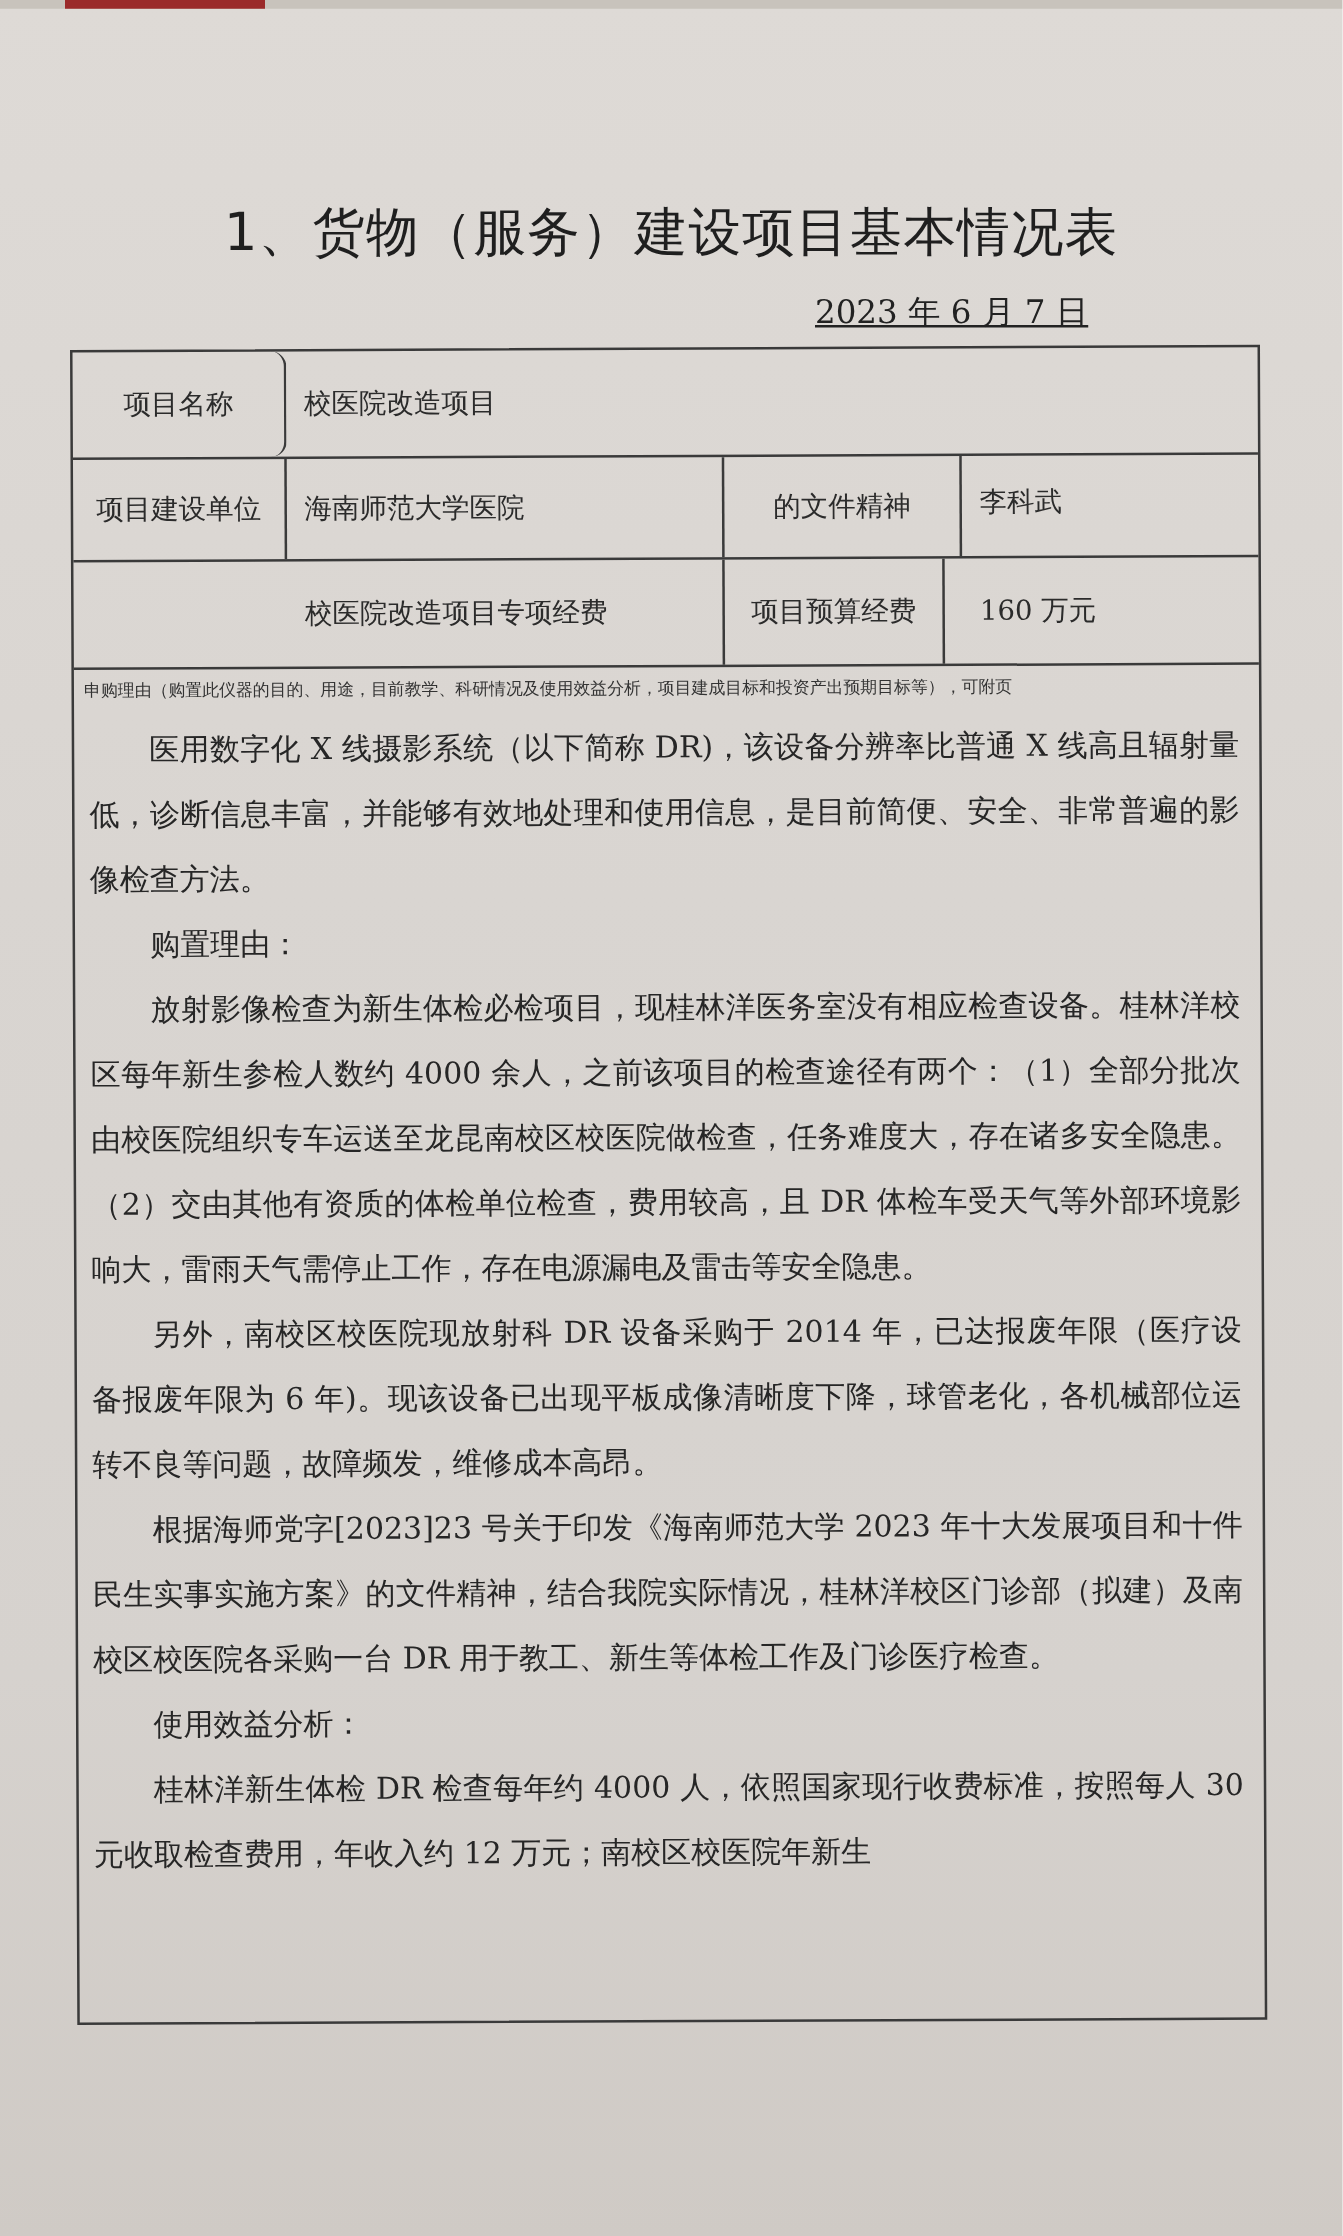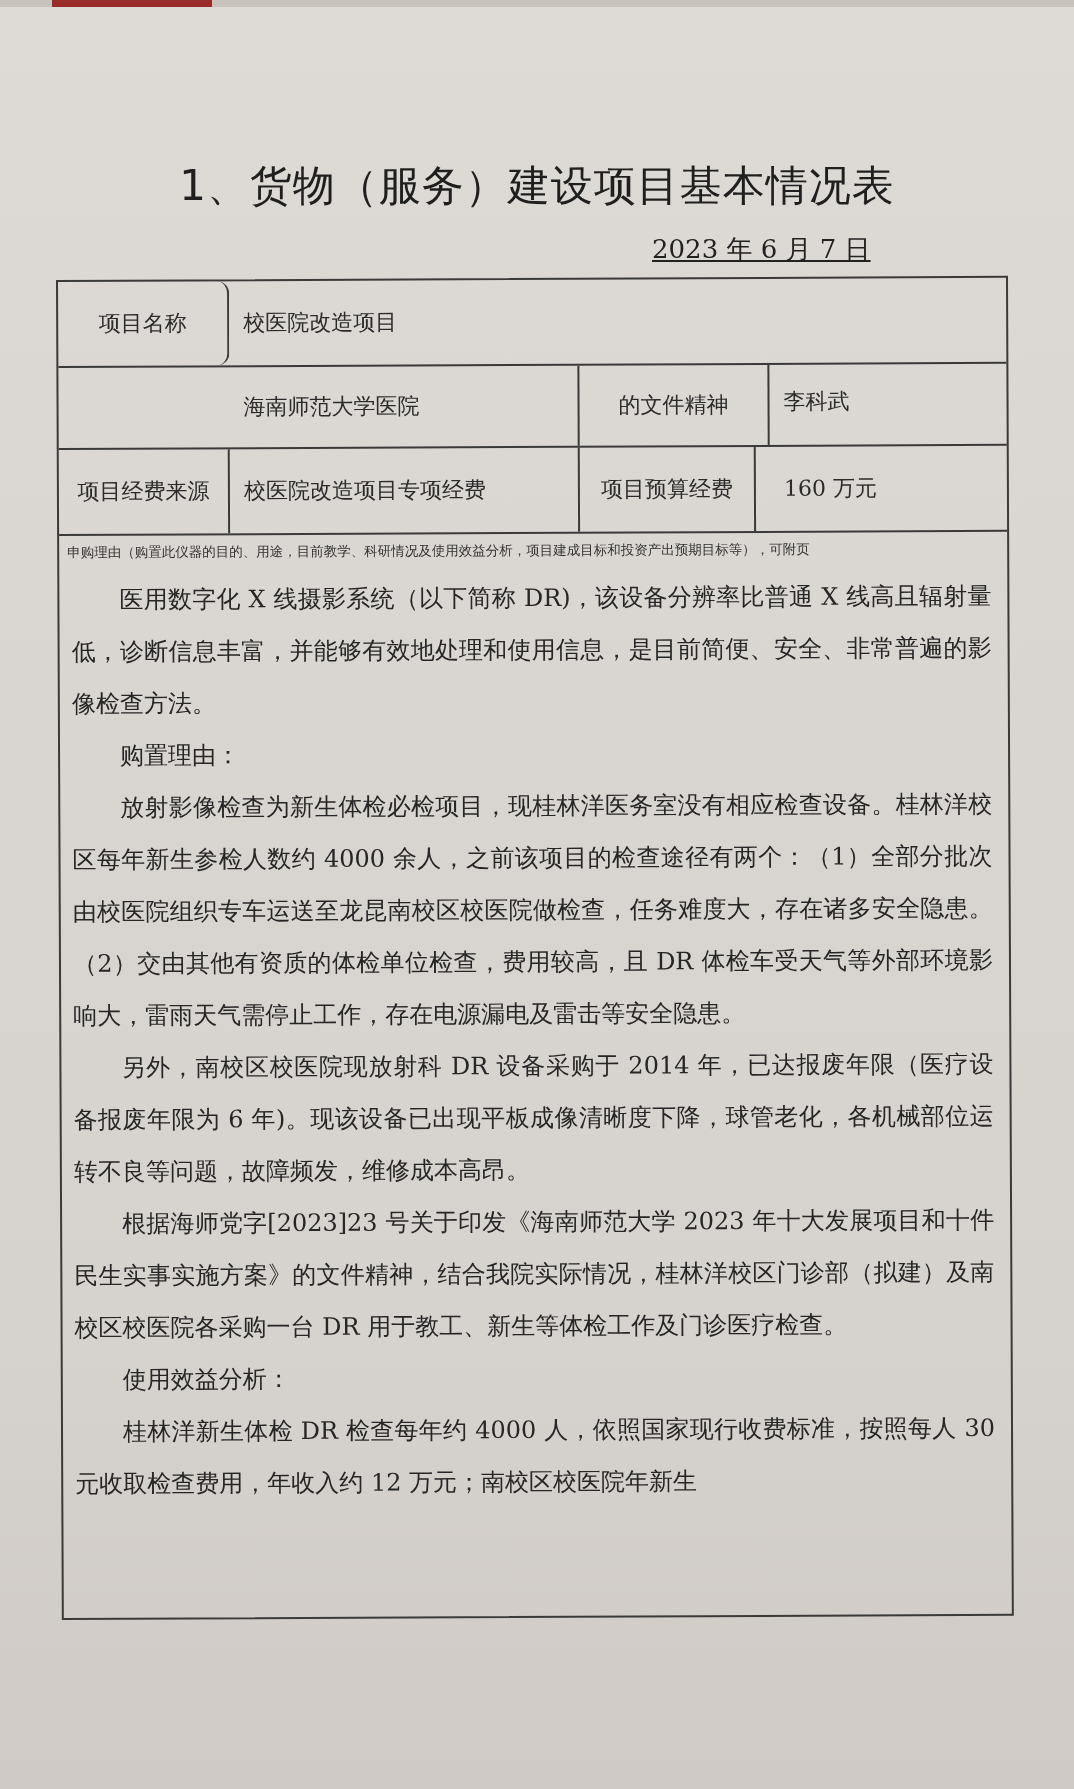--- a/index.html
+++ b/index.html
@@ -63,26 +63,26 @@
 
 <div class="title">1、货物（服务）建设项目基本情况表</div>
 <div class="date">2023 年 6 月 7 日</div>
 
 <div class="form">
   <div class="row r1">
     <div class="cell center border-r" style="left:0;width:171px;border-radius:12px;">项目名称</div>
     <div class="cell left" style="left:171px;width:777px;">校医院改造项目</div>
   </div>
   <div class="row r2">
+    <div class="cell center border-r" style="left:0;width:171px;">项目建设单位</div>
     <div class="cell left border-r" style="left:171px;width:350px;">海南师范大学医院</div>
     <div class="cell center border-r" style="left:521px;width:190px;">的文件精神</div>
     <div class="cell left" style="left:711px;width:237px;align-items:flex-start;padding-top:22px;">李科武</div>
   </div>
   <div class="row r3">
-    <div class="cell center border-r" style="left:0;width:171px;">项目经费来源</div>
     <div class="cell left border-r" style="left:171px;width:350px;">校医院改造项目专项经费</div>
     <div class="cell center border-r" style="left:521px;width:176px;">项目预算经费</div>
     <div class="cell left" style="left:711px;width:237px;">160 万元</div>
   </div>
 
   <div class="note">申购理由（购置此仪器的目的、用途，目前教学、科研情况及使用效益分析，项目建成目标和投资产出预期目标等），可附页</div>
 
   <div class="body-text">
     <p>医用数字化 X 线摄影系统（以下简称 DR)，该设备分辨率比普通 X 线高且辐射量低，诊断信息丰富，并能够有效地处理和使用信息，是目前简便、安全、非常普遍的影像检查方法。</p>
     <p class="heading">购置理由：</p>

